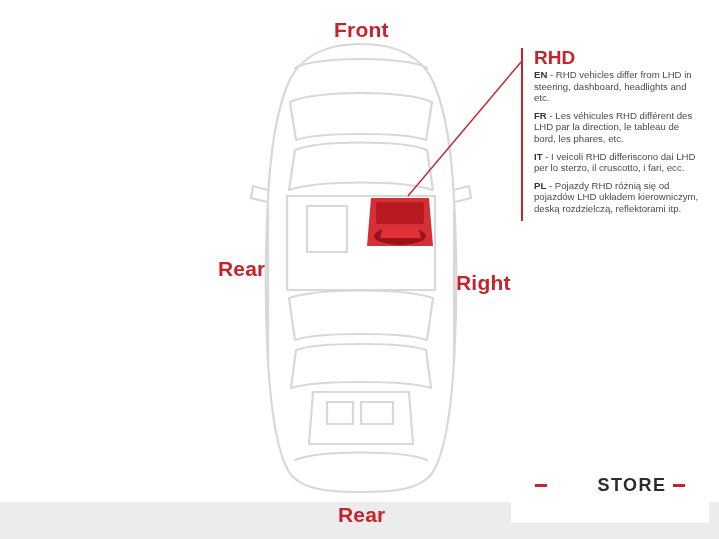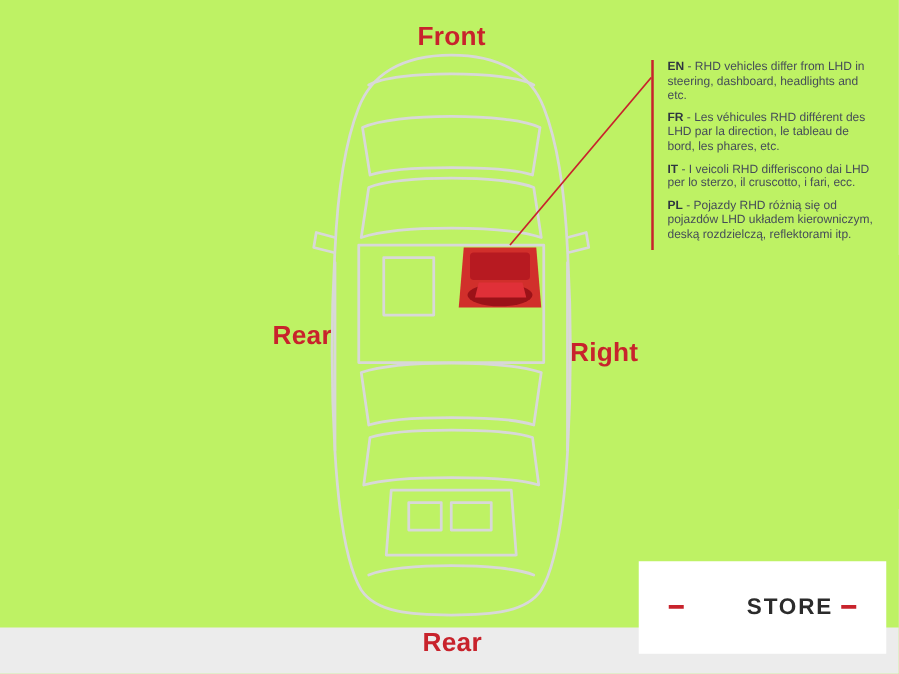--- a/index.html
+++ b/index.html
@@ -10,21 +10,21 @@
     width: 719px;
     height: 539px;
     background: #ececec;
     font-family: "Liberation Sans", sans-serif;
     overflow: hidden;
   }
   #stage {
     position: relative;
     width: 719px;
     height: 502px;
-    background: #bef264;
+    background: #ffffff;
   }
 
   
   .dir-label {
     position: absolute;
     color: #c8232c;
     font-weight: bold;
     font-size: 21px;
     letter-spacing: 0.2px;
     white-space: nowrap;
@@ -194,20 +194,21 @@
       <rect x="133" y="162" width="48" height="22" rx="3" fill="#b71a21"></rect>
       <path d="M140 186 L 175 186 L 178 198 L 137 198 Z" fill="#e03038"></path>
     </g>
   </svg>
 
   <svg id="leader-svg" width="150" height="160" viewBox="0 0 150 160">
     <line x1="141" y1="2" x2="28" y2="136" stroke="#c8232c" stroke-width="1.4"></line>
   </svg>
 
   <div id="info-panel">
+    <div id="info-title">RHD</div>
 
     <div class="lang-block">
       <span class="lang-code">EN</span>
       <span>- RHD vehicles differ from LHD in steering, dashboard, headlights and etc.</span>
     </div>
     <div class="lang-block">
       <span class="lang-code">FR</span>
       <span>- Les véhicules RHD différent des LHD par la direction, le tableau de bord, les phares, etc.</span>
     </div>
     <div class="lang-block">

